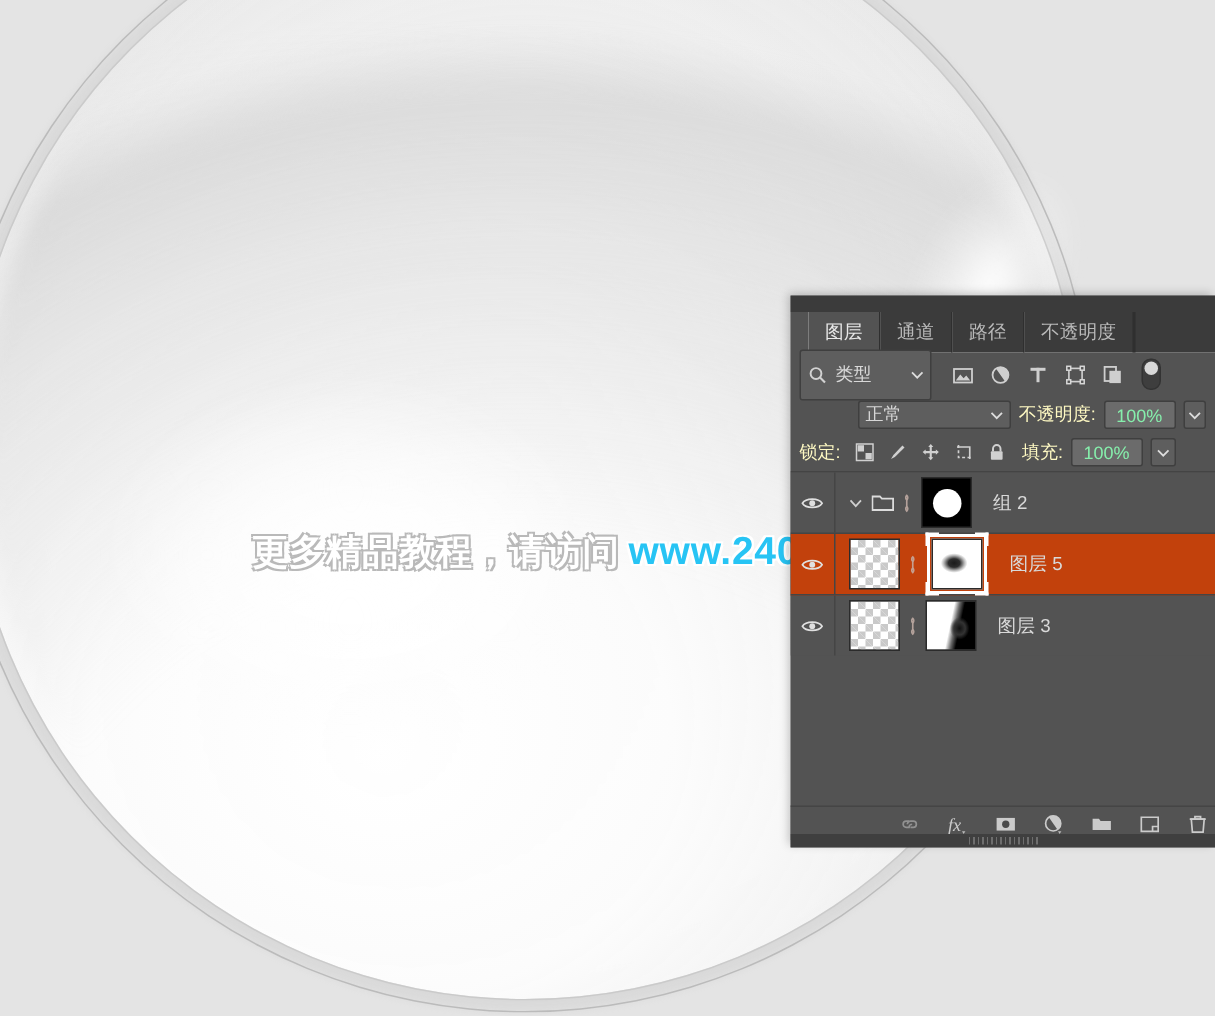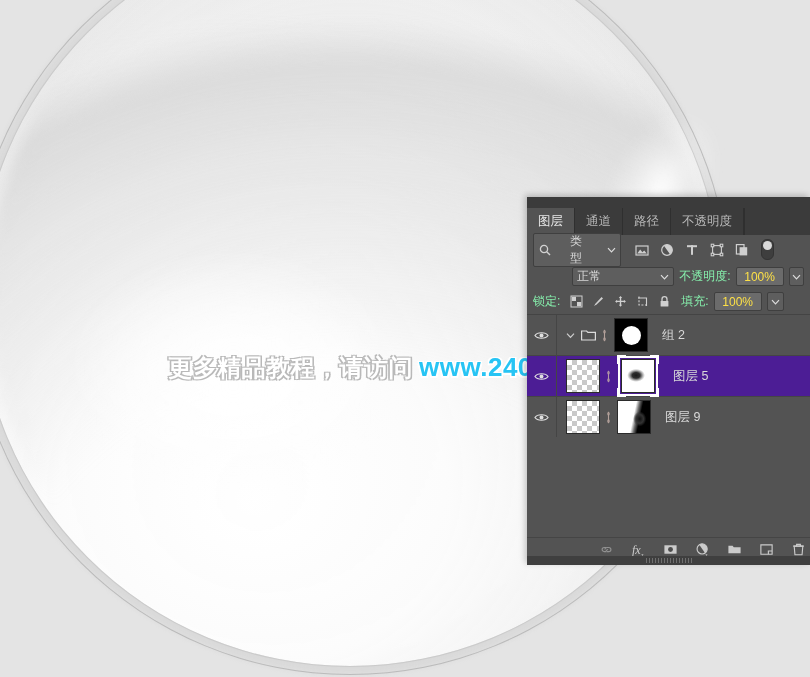--- a/index.html
+++ b/index.html
@@ -120,35 +120,35 @@
 
   
   #panel{
     position:absolute;left:527px;top:197px;width:283px;height:368px;
     background:#535353;color:#d6d6d6;
     font-size:12px;
     box-shadow:-2px -2px 6px rgba(0,0,0,.22);
     overflow:hidden;
   }
   .panel-topstrip{height:11px;background:#3b3b3b;}
-  .tabbar{display:flex;height:27px;background:#ffffff;align-items:stretch;}
+  .tabbar{display:flex;height:27px;background:#ffffff;align-items:stretch;margin-left:12px;}
   .tab{
     padding:0 11px;display:flex;align-items:center;justify-content:center;
     font-size:12.5px;color:#b9b9b9;background:#3b3b3b;
     border-right:1px solid #2f2f2f;white-space:nowrap;
   }
   .tab.active{background:#535353;color:#e8e8e8;}
   .tabfill{flex:1;background:#3b3b3b;border-left:1px solid #2f2f2f;}
 
   .row{display:flex;align-items:center;height:26px;padding:0 6px;gap:5px;}
 
   
   .filter-row{height:29px;}
   .filter-select{
-    display:flex;align-items:center;gap:18px;
+    display:flex;align-items:center;gap:5px;
     background:#5e5e5e;border:1px solid #3f3f3f;border-radius:2px;
     height:19px;width:88px;padding:16px 4px;box-sizing:border-box;
   }
   .filter-select .lbl{flex:1;font-size:12px;color:#d8d8d8;}
   .ficons{display:flex;align-items:center;gap:11px;margin-left:9px;}
   .ficon{width:14px;height:14px;opacity:.92;}
   .fpill{
     width:11px;height:19px;border-radius:6px;background:#3e3e3e;
     border:1px solid #333;position:relative;margin-left:7px;
   }
@@ -158,43 +158,43 @@
   }
 
   
   .blend-row{height:25px;}
   .blend-select{
     display:flex;align-items:center;
     background:#5e5e5e;border:1px solid #3f3f3f;border-radius:2px;
     height:19px;width:113px;padding:0 4px;box-sizing:border-box;margin-left:39px;
   }
   .blend-select .lbl{flex:1;font-size:12px;}
-  .lbl-static{font-size:12px;color:#86efac;white-space:nowrap;}
+  .lbl-static{font-size:12px;color:#fef9c3;white-space:nowrap;}
   .num-box{
     background:#6b6b6b;border:1px solid #3f3f3f;border-radius:2px;
     height:17px;min-width:40px;display:flex;align-items:center;justify-content:center;
-    font-size:12px;color:#fde047;padding:0 3px;
+    font-size:12px;color:#86efac;padding:0 3px;
   }
   .num-caret{
     background:#5e5e5e;border:1px solid #3f3f3f;border-radius:2px;
     height:17px;width:15px;display:flex;align-items:center;justify-content:center;
   }
 
   
   .lock-row{height:25px;border-bottom:1px solid #444;}
   .lockicons{display:flex;align-items:center;gap:9px;margin:0 5px;}
   .lockicon{width:13px;height:13px;opacity:.93;}
 
   
   .layerlist{background:#535353;}
   .layer-row{
     display:flex;align-items:center;height:40px;
     border-bottom:1px solid #454545;position:relative;
   }
-  .layer-row.selected{background:#4c1d95;}
+  .layer-row.selected{background:#c2410c;}
   .eye-cell{
     width:29px;height:100%;display:flex;align-items:center;justify-content:center;
     border-right:1px solid #454545;flex:0 0 29px;
   }
   .eye{width:15px;height:11px;}
   .eye-empty{
     width:11px;height:11px;border:1px solid #6e6e6e;border-radius:1px;
   }
   .thumbs{display:flex;align-items:center;gap:4px;padding-left:9px;}
   .thumb{
@@ -427,21 +427,21 @@
       </div>
       <div class="thumbs">
         <div class="thumb checker"></div>
         <svg class="linkicon" viewBox="0 0 9 13">
           <path d="M4.5 4.3 a2 2 0 0 1 0 -3 a2 2 0 0 1 0 3" fill="none" stroke="#c6b0a8" stroke-width="1.1"></path>
           <path d="M4.5 8.7 a2 2 0 0 0 0 3 a2 2 0 0 0 0 -3" fill="none" stroke="#c6b0a8" stroke-width="1.1"></path>
           <line x1="4.5" y1="3.2" x2="4.5" y2="9.8" stroke="#c6b0a8" stroke-width="1.1"></line>
         </svg>
         <div class="thumb" style="background:radial-gradient(ellipse 26% 30% at 68% 56%,#111 0%,#333 45%,rgba(255,255,255,0) 78%),linear-gradient(102deg,#ffffff 0%,#ffffff 48%,#6a6a6a 57%,#000000 66%,#000000 100%);"></div>
       </div>
-      <span class="layer-name">图层 9</span>
+      <span class="layer-name">图层 3</span>
     </div>
 
   </div>
 
   <div class="bottombar">
     <svg class="bicon" viewBox="0 0 16 16">
       <path d="M6.3 8 a2.2 2.2 0 0 1 2.2 -2.2 h2 a2.2 2.2 0 0 1 0 4.4 h-2" fill="none" stroke="#9a9a9a" stroke-width="1.2"></path>
       <path d="M9.7 8 a2.2 2.2 0 0 0 -2.2 2.2 h-2 a2.2 2.2 0 0 1 0 -4.4 h2" fill="none" stroke="#9a9a9a" stroke-width="1.2"></path>
     </svg>
     <svg class="bicon" viewBox="0 0 16 16">

